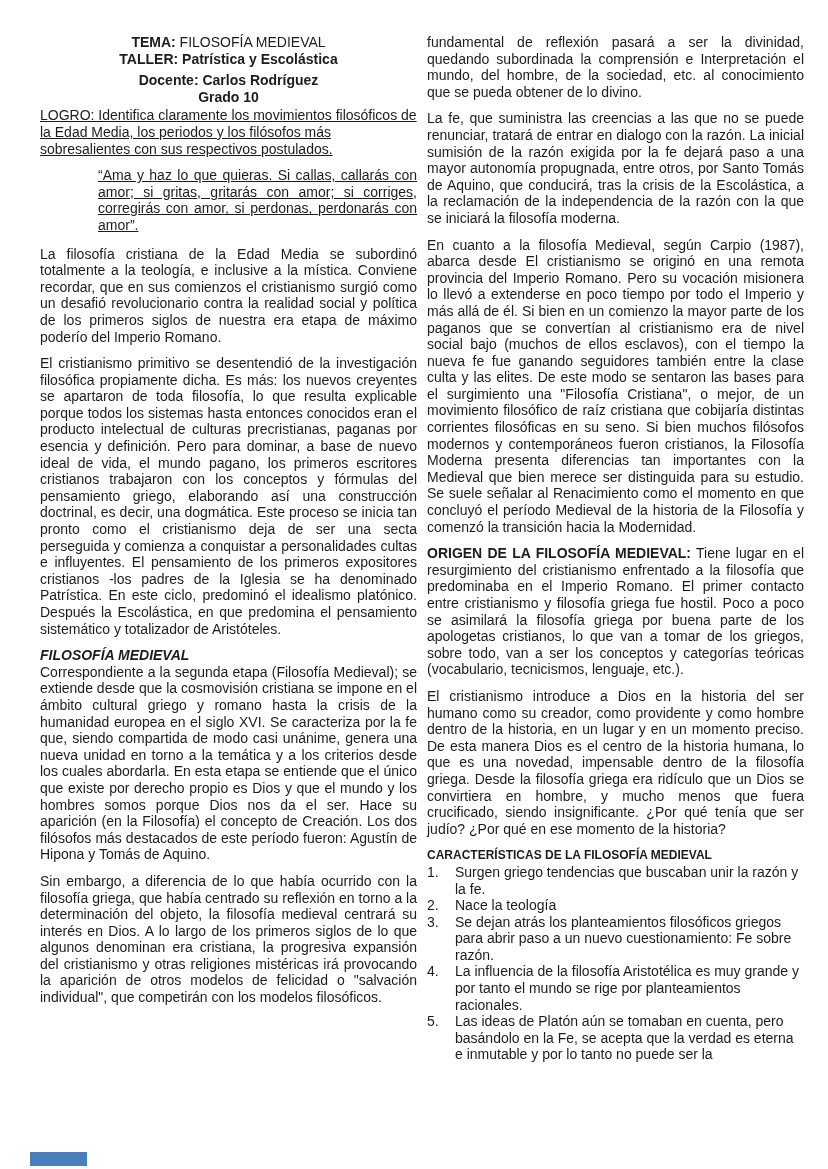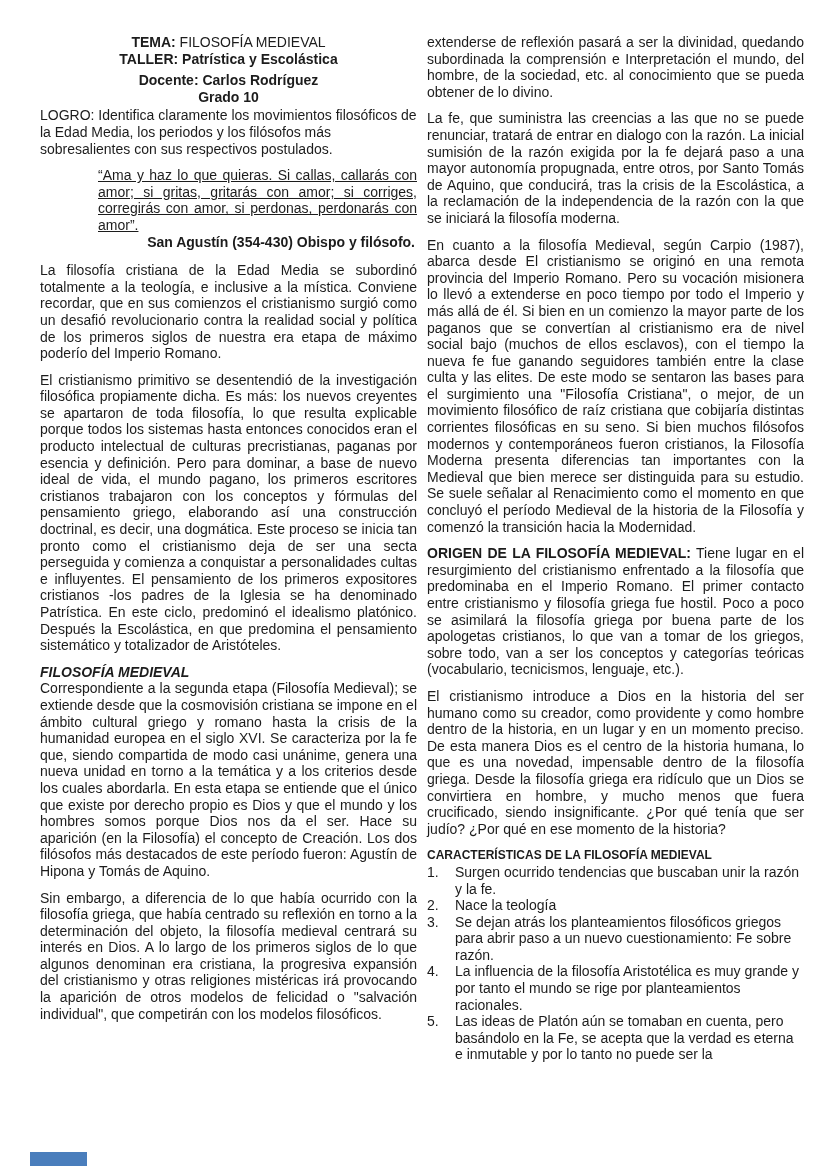--- a/index.html
+++ b/index.html
@@ -14,21 +14,21 @@
     font-size:14px;
     line-height:16.6px;
     overflow:hidden;
   }
   .cols { display:flex; gap:10px; }
   .col { width:377px; }
   .doc-header { text-align:center; margin-bottom:2px; }
   .h-line { font-weight:bold; }
   .h-line .reg { font-weight:normal; }
   .h-docente { margin-top:5px; }
-  .logro { margin:2px 0 10px 0; text-align:left; }
+  .logro { margin:2px 0 10px 0; text-align:left;text-decoration:underline; }
   .quote { margin:0 0 12px 58px; }
   .quote-text { margin:0; text-align:justify;text-decoration:underline; }
   .quote-attr { margin:0; text-align:right; font-weight:bold; padding-right:2px; }
   .para { margin:0 0 10px 0; text-align:justify; }
   .para:last-child { margin-bottom:0; }
   .sect { margin:0; font-size:12px; font-weight:bold; line-height:16.6px; }
   .sect-italic { margin:0; font-size:14px; font-weight:bold; font-style:italic; line-height:16.6px; }
   .b { font-weight:bold; }
   .char-list { margin:0; padding:0; list-style:none; }
   .list-item { display:flex; }
@@ -52,47 +52,46 @@
         <div class="h-line"><span>TEMA:</span><span class="reg"> FILOSOFÍA MEDIEVAL</span></div>
         <div class="h-line">TALLER: Patrística y Escolástica</div>
         <div class="h-line h-docente">Docente: Carlos Rodríguez</div>
         <div class="h-line">Grado 10</div>
       </div>
 
       <p class="logro">LOGRO: Identifica claramente los movimientos filosóficos de la Edad Media, los periodos y los filósofos más sobresalientes con sus respectivos postulados.</p>
 
       <div class="quote">
         <p class="quote-text">“Ama y haz lo que quieras. Si callas, callarás con amor; si gritas, gritarás con amor; si corriges, corregirás con amor, si perdonas, perdonarás con amor”.</p>
-        <p class="quote-attr">San Agustín (354-430) Obispo y filósofo.</p>
       </div>
 
       <p class="para">La filosofía cristiana de la Edad Media se subordinó totalmente a la teología, e inclusive a la mística. Conviene recordar, que en sus comienzos el cristianismo surgió como un desafió revolucionario contra la realidad social y política de los primeros siglos de nuestra era etapa de máximo poderío del Imperio Romano.</p>
       <p class="para">El cristianismo primitivo se desentendió de la investigación filosófica propiamente dicha. Es más: los nuevos creyentes se apartaron de toda filosofía, lo que resulta explicable porque todos los sistemas hasta entonces conocidos eran el producto intelectual de culturas precristianas, paganas por esencia y definición. Pero para dominar, a base de nuevo ideal de vida, el mundo pagano, los primeros escritores cristianos trabajaron con los conceptos y fórmulas del pensamiento griego, elaborando así una construcción doctrinal, es decir, una dogmática. Este proceso se inicia tan pronto como el cristianismo deja de ser una secta perseguida y comienza a conquistar a personalidades cultas e influyentes. El pensamiento de los primeros expositores cristianos -los padres de la Iglesia se ha denominado Patrística. En este ciclo, predominó el idealismo platónico. Después la Escolástica, en que predomina el pensamiento sistemático y totalizador de Aristóteles.</p>
 
       <h3 class="sect-italic">FILOSOFÍA MEDIEVAL</h3>
 
       <p class="para">Correspondiente a la segunda etapa (Filosofía Medieval); se extiende desde que la cosmovisión cristiana se impone en el ámbito cultural griego y romano hasta la crisis de la humanidad europea en el siglo XVI. Se caracteriza por la fe que, siendo compartida de modo casi unánime, genera una nueva unidad en torno a la temática y a los criterios desde los cuales abordarla. En esta etapa se entiende que el único que existe por derecho propio es Dios y que el mundo y los hombres somos porque Dios nos da el ser. Hace su aparición (en la Filosofía) el concepto de Creación. Los dos filósofos más destacados de este período fueron: Agustín de Hipona y Tomás de Aquino.</p>
       <p class="para">Sin embargo, a diferencia de lo que había ocurrido con la filosofía griega, que había centrado su reflexión en torno a la determinación del objeto, la filosofía medieval centrará su interés en Dios. A lo largo de los primeros siglos de lo que algunos denominan era cristiana, la progresiva expansión del cristianismo y otras religiones mistéricas irá provocando la aparición de otros modelos de felicidad o "salvación individual", que competirán con los modelos filosóficos.</p>
     </div>
 
     <div class="col">
-      <p class="para">extenderse de reflexión pasará a ser la divinidad, quedando subordinada la comprensión e Interpretación el mundo, del hombre, de la sociedad, etc. al conocimiento que se pueda obtener de lo divino.</p>
+      <p class="para">fundamental de reflexión pasará a ser la divinidad, quedando subordinada la comprensión e Interpretación el mundo, del hombre, de la sociedad, etc. al conocimiento que se pueda obtener de lo divino.</p>
       <p class="para">La fe, que suministra las creencias a las que no se puede renunciar, tratará de entrar en dialogo con la razón. La inicial sumisión de la razón exigida por la fe dejará paso a una mayor autonomía propugnada, entre otros, por Santo Tomás de Aquino, que conducirá, tras la crisis de la Escolástica, a la reclamación de la independencia de la razón con la que se iniciará la filosofía moderna.</p>
       <p class="para">En cuanto a la filosofía Medieval, según Carpio (1987), abarca desde El cristianismo se originó en una remota provincia del Imperio Romano. Pero su vocación misionera lo llevó a extenderse en poco tiempo por todo el Imperio y más allá de él. Si bien en un comienzo la mayor parte de los paganos que se convertían al cristianismo era de nivel social bajo (muchos de ellos esclavos), con el tiempo la nueva fe fue ganando seguidores también entre la clase culta y las elites. De este modo se sentaron las bases para el surgimiento una "Filosofía Cristiana", o mejor, de un movimiento filosófico de raíz cristiana que cobijaría distintas corrientes filosóficas en su seno. Si bien muchos filósofos modernos y contemporáneos fueron cristianos, la Filosofía Moderna presenta diferencias tan importantes con la Medieval que bien merece ser distinguida para su estudio. Se suele señalar al Renacimiento como el momento en que concluyó el período Medieval de la historia de la Filosofía y comenzó la transición hacia la Modernidad.</p>
 
       <p class="para"><span class="b">ORIGEN DE LA FILOSOFÍA MEDIEVAL:</span><span> Tiene lugar en el resurgimiento del cristianismo enfrentado a la filosofía que predominaba en el Imperio Romano. El primer contacto entre cristianismo y filosofía griega fue hostil. Poco a poco se asimilará la filosofía griega por buena parte de los apologetas cristianos, lo que van a tomar de los griegos, sobre todo, van a ser los conceptos y categorías teóricas (vocabulario, tecnicismos, lenguaje, etc.).</span></p>
 
       <p class="para">El cristianismo introduce a Dios en la historia del ser humano como su creador, como providente y como hombre dentro de la historia, en un lugar y en un momento preciso. De esta manera Dios es el centro de la historia humana, lo que es una novedad, impensable dentro de la filosofía griega. Desde la filosofía griega era ridículo que un Dios se convirtiera en hombre, y mucho menos que fuera crucificado, siendo insignificante. ¿Por qué tenía que ser judío? ¿Por qué en ese momento de la historia?</p>
 
       <h3 class="sect">CARACTERÍSTICAS DE LA FILOSOFÍA MEDIEVAL</h3>
 
       <ol class="char-list">
         <li class="list-item">
             <span class="num">1.</span>
-            <span class="txt">Surgen ocurrido tendencias que buscaban unir la razón y la fe.</span>
+            <span class="txt">Surgen griego tendencias que buscaban unir la razón y la fe.</span>
           </li>
         <li class="list-item">
             <span class="num">2.</span>
             <span class="txt">Nace la teología</span>
           </li>
         <li class="list-item">
             <span class="num">3.</span>
             <span class="txt">Se dejan atrás los planteamientos filosóficos griegos para abrir paso a un nuevo cuestionamiento: Fe sobre razón.</span>
           </li>
         <li class="list-item">

